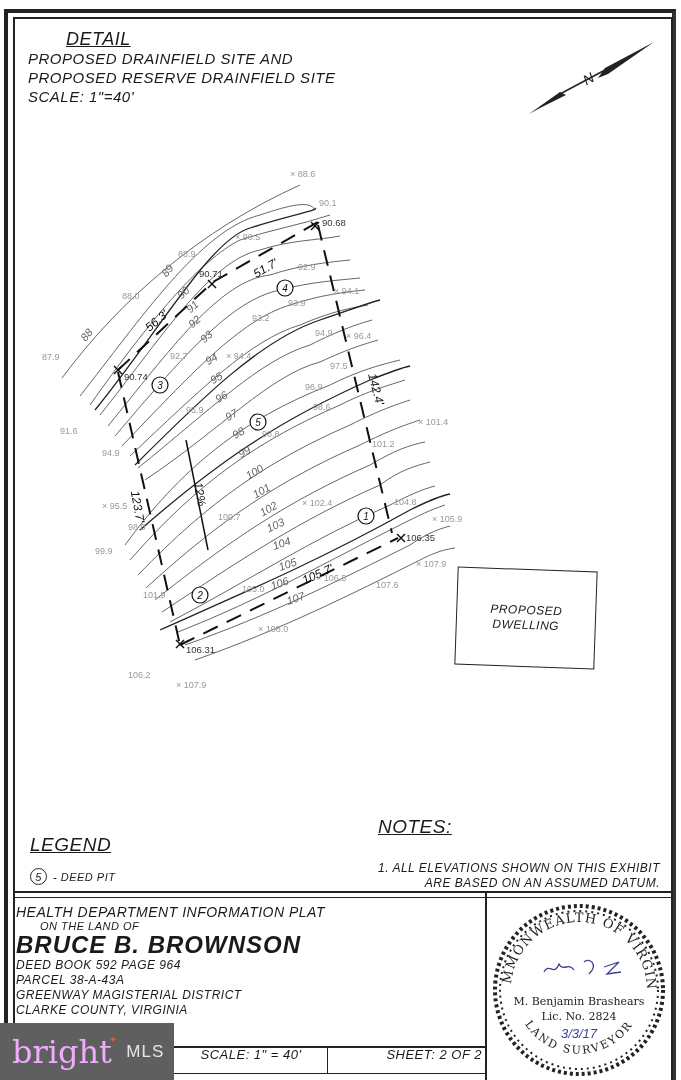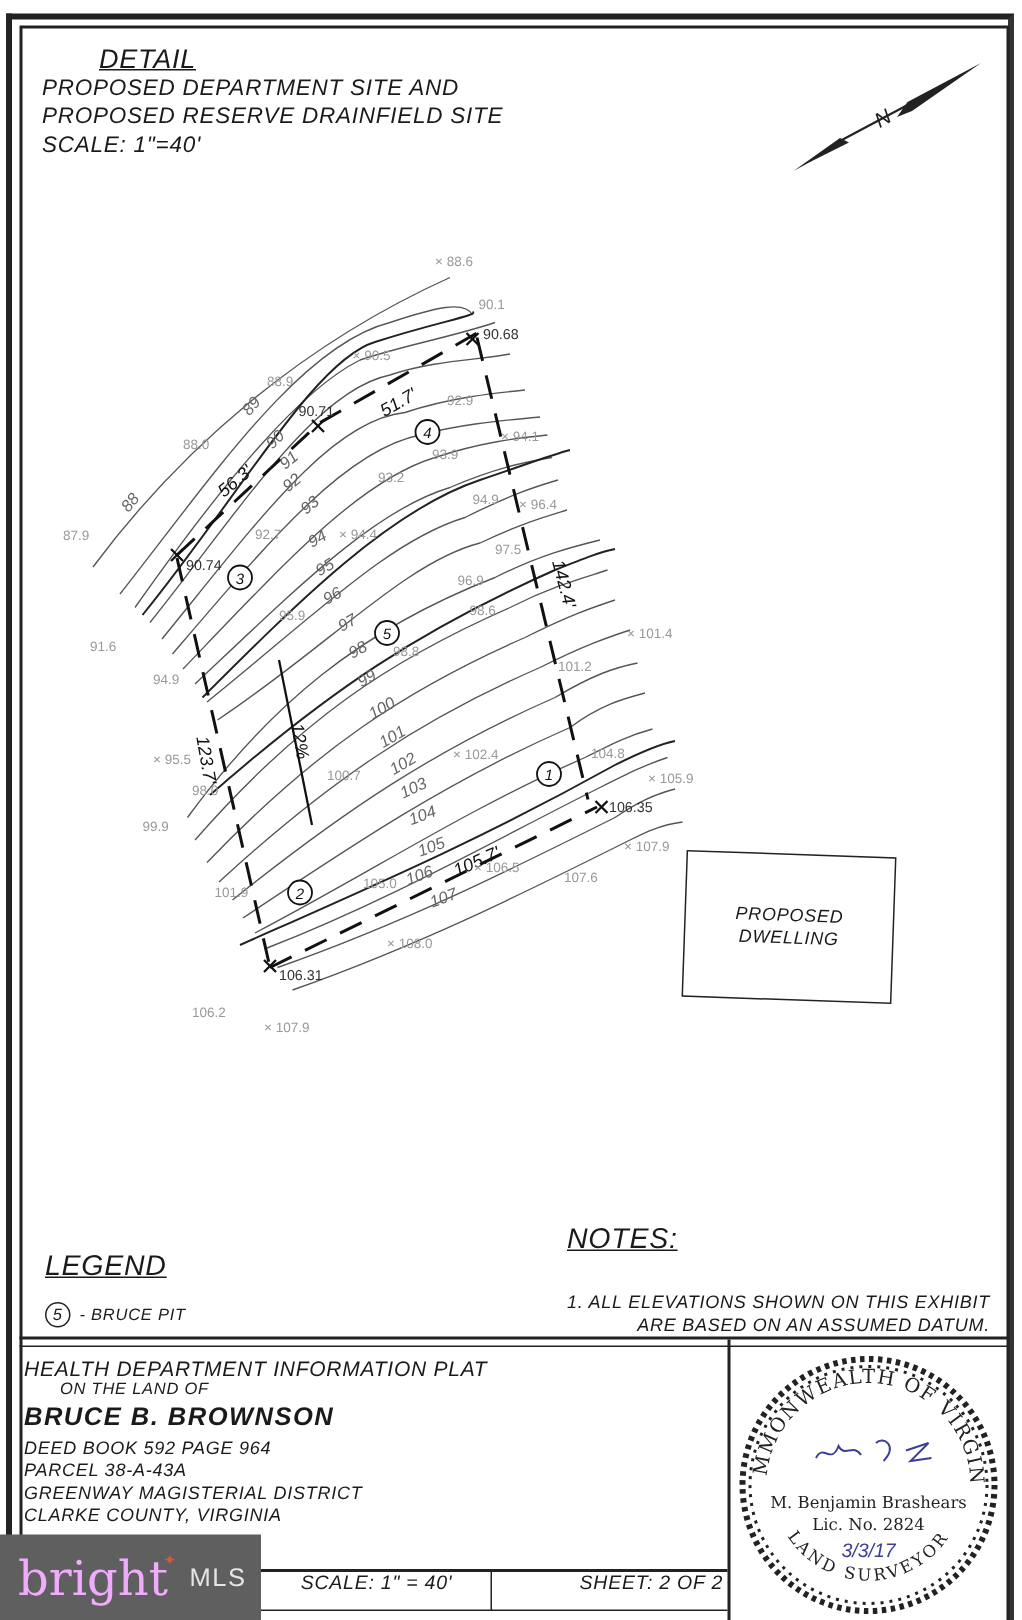--- a/index.html
+++ b/index.html
@@ -22,40 +22,40 @@
   .legend .row { margin-top:12px; font-size:11px; display:flex; align-items:center; gap:6px; }
   .legend .circ { width:15px; height:15px; border:1.3px solid #222; border-radius:50%;
                   display:inline-flex; align-items:center; justify-content:center; font-size:11px; }
   .notes { position:absolute; left:378px; top:816px; }
   .notes .nt { font-size:19px; text-decoration:underline; }
   .notes .nl { font-size:12px; line-height:15px; margin-top:23px;text-align:right; }
   .tb-line { position:absolute; background:#222; }
   .titleblock { position:absolute; left:16px; top:904px; width:466px; text-align:left; }
   .titleblock .l1 { font-size:14px; }
   .titleblock .l2 { font-size:11px;padding-left:24px; }
-  .titleblock .l3 { font-size:17px; font-weight:bold; letter-spacing:1px; line-height:26px; }
+  .titleblock .l3 { font-size:24px; font-weight:bold; letter-spacing:1px; line-height:26px; }
   .titleblock .sm { font-size:12px; line-height:15px; }
   .scalebox { position:absolute; left:178px; top:1047px; width:146px; text-align:center; font-size:13px; }
   .sheetbox { position:absolute; left:330px; top:1047px; width:152px; text-align:right; font-size:13px; }
   .bright { position:absolute; left:0; top:1023px; width:174px; height:57px; background:#5f5f5f;
             display:flex; align-items:center; padding-left:12px; box-sizing:border-box; }
   .bright .b { color:#f0abfc; font-family:"DejaVu Serif", serif; font-size:32px; }
   .bright .m { color:#e5e5e5; font-size:17px; margin-left:6px; letter-spacing:1px; }
   .bright .dot { color:#e4572e; font-size:10px; position:relative; top:-12px; left:-3px; }
   .seal { position:absolute; left:489px; top:902px; width:180px; height:176px; }
 </style>
 </head>
 <body>
 
 <div class="outer-frame"></div>
 <div class="inner-frame"></div>
 
 <div class="hdr ital">
   <div class="title">DETAIL</div>
-  <div>PROPOSED DEPARTMENT SITE AND</div>
+  <div>PROPOSED DRAINFIELD SITE AND</div>
   <div>PROPOSED RESERVE DRAINFIELD SITE</div>
   <div>SCALE: 1"=40'</div>
 </div>
 
 <svg class="plan" width="681" height="820">
 
   <g>
     <polygon points="529,114 560,92 566,95 540,108" fill="#222"></polygon>
     <polygon points="654,42 605,68 598,78 608,74" fill="#222"></polygon>
     <line x1="560" y1="94" x2="605" y2="70" stroke="#222" stroke-width="1.5"></line>
@@ -211,21 +211,21 @@
 
 <div class="dwelling ital">
   <span>PROPOSED</span>
   <span>DWELLING</span>
 </div>
 
 <div class="legend ital">
   <div class="lt">LEGEND</div>
   <div class="row">
     <span class="circ">5</span>
-    <span>- BRUCE PIT</span>
+    <span>- DEED PIT</span>
   </div>
 </div>
 
 <div class="notes ital">
   <div class="nt">NOTES:</div>
   <div class="nl">
     <div>1. ALL ELEVATIONS SHOWN ON THIS EXHIBIT</div>
     <div>ARE BASED ON AN ASSUMED DATUM.</div>
   </div>
 </div>

